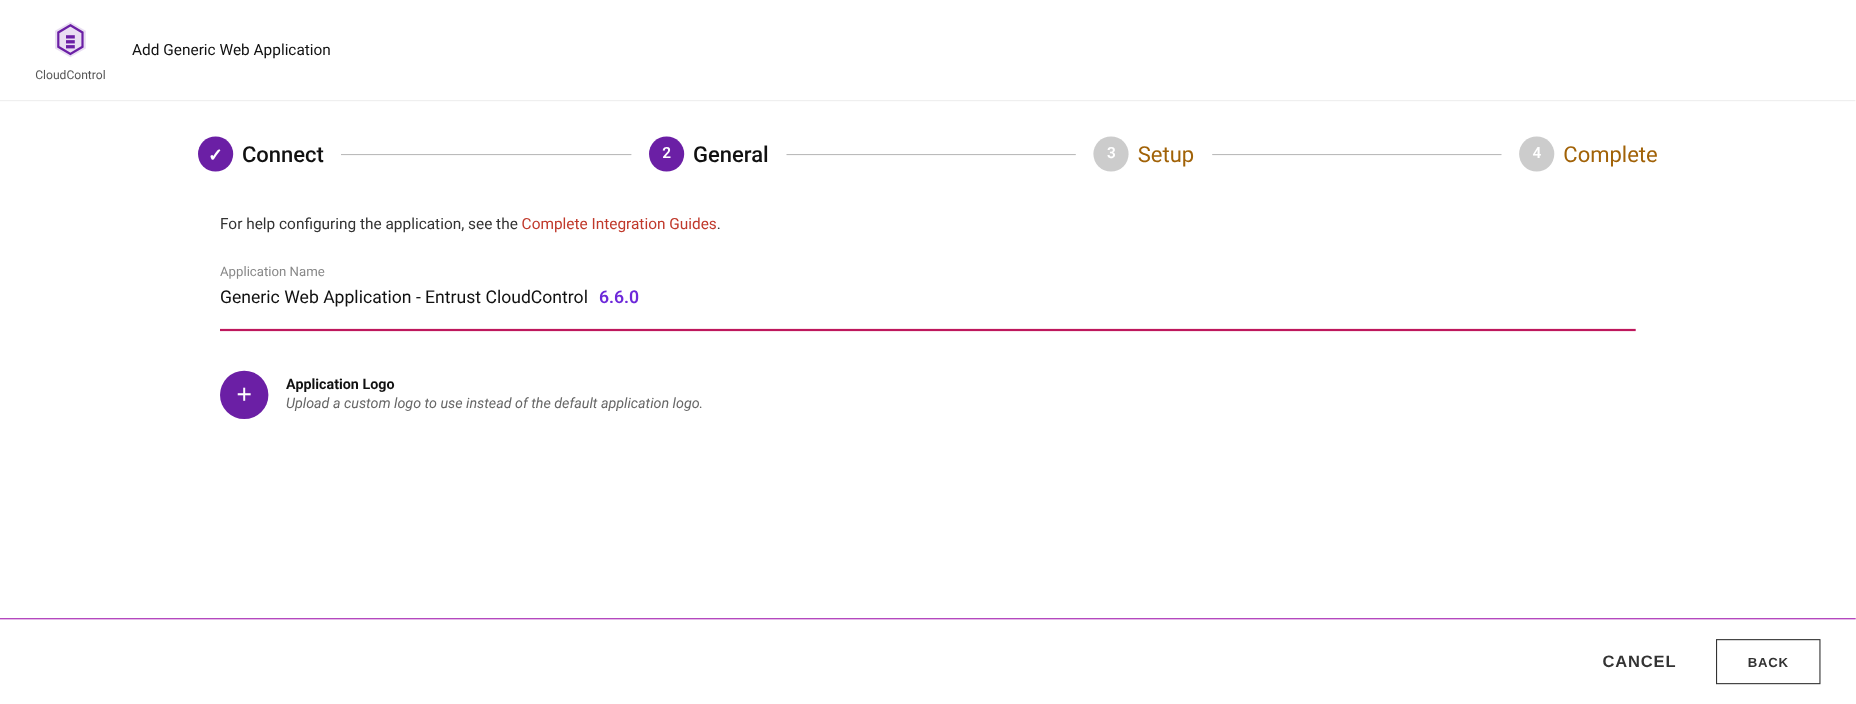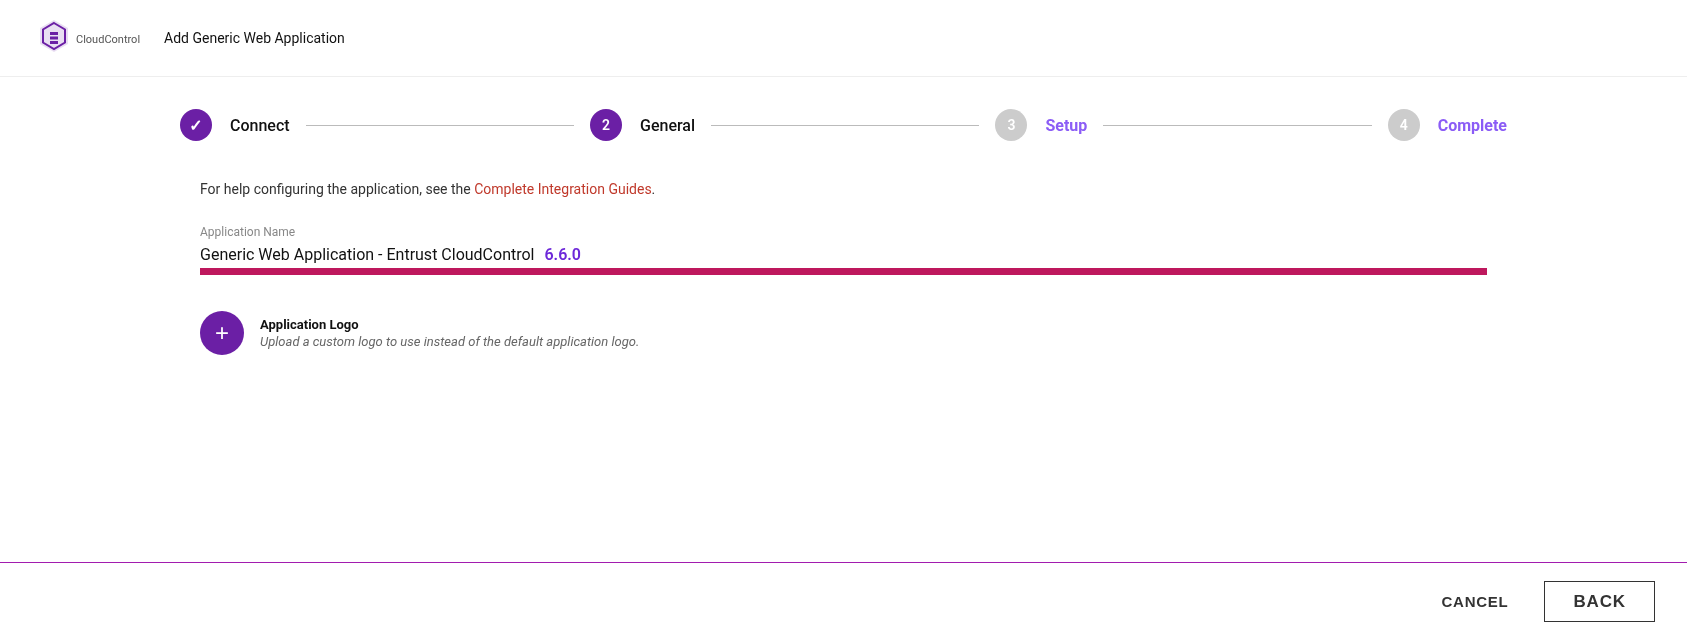--- a/index.html
+++ b/index.html
@@ -13,21 +13,21 @@
 
     
     .header {
       display: flex;
       align-items: center;
       padding: 16px 32px;
       border-bottom: 1px solid #eee;
     }
     .logo-area {
       display: flex;
-      flex-direction: row;
+      flex-direction: column;
       align-items: center;
       margin-right: 24px;
     }
     .logo-icon {
       width: 44px;
       height: 44px;
     }
     .logo-text {
       font-size: 11px;
       color: #555;
@@ -72,28 +72,27 @@
     }
     .step-circle.active {
       background: #6b1fa5;
       color: #fff;
     }
     .step-circle.inactive {
       background: #ccc;
       color: #fff;
     }
     .step-label {
-      font-size: 16px;
+      font-size: 20px;
       font-weight: 500;
       color: #111;
-      margin-left: 10px;
     }
     .step-label.inactive {
-      color: #8b5cf6;
-      font-weight: 700;
+      color: #a16207;
+      font-weight: 400;
     }
     .step-connector {
       flex: 1;
       height: 1px;
       background: #bbb;
       margin: 0 16px;
     }
 
     
     .form-area {
@@ -106,22 +105,22 @@
       margin-bottom: 28px;
     }
     .help-link {
       color: #c0392b;
       text-decoration: none;
       font-size: 14px;
     }
 
     .field-group {
       margin-bottom: 36px;
-      border-bottom: 7px solid #be185d;
-      padding-bottom: 4px;
+      border-bottom: 2px solid #be185d;
+      padding-bottom: 20px;
     }
     .field-label {
       font-size: 12px;
       color: #888;
       margin-bottom: 6px;
     }
     .field-value {
       font-size: 16px;
       color: #111;
     }
@@ -186,21 +185,21 @@
       font-size: 15px;
       font-weight: 600;
       letter-spacing: 0.05em;
       cursor: pointer;
       padding: 12px 24px;
     }
     .btn-back {
       background: transparent;
       border: 1px solid #333;
       color: #333;
-      font-size: 17px;
+      font-size: 12px;
       font-weight: 600;
       letter-spacing: 0.05em;
       cursor: pointer;
       padding: 0 28px;
     }
     .btn-next {
       background: #6b1fa5;
       border: none;
       color: #fff;
       font-size: 15px;

